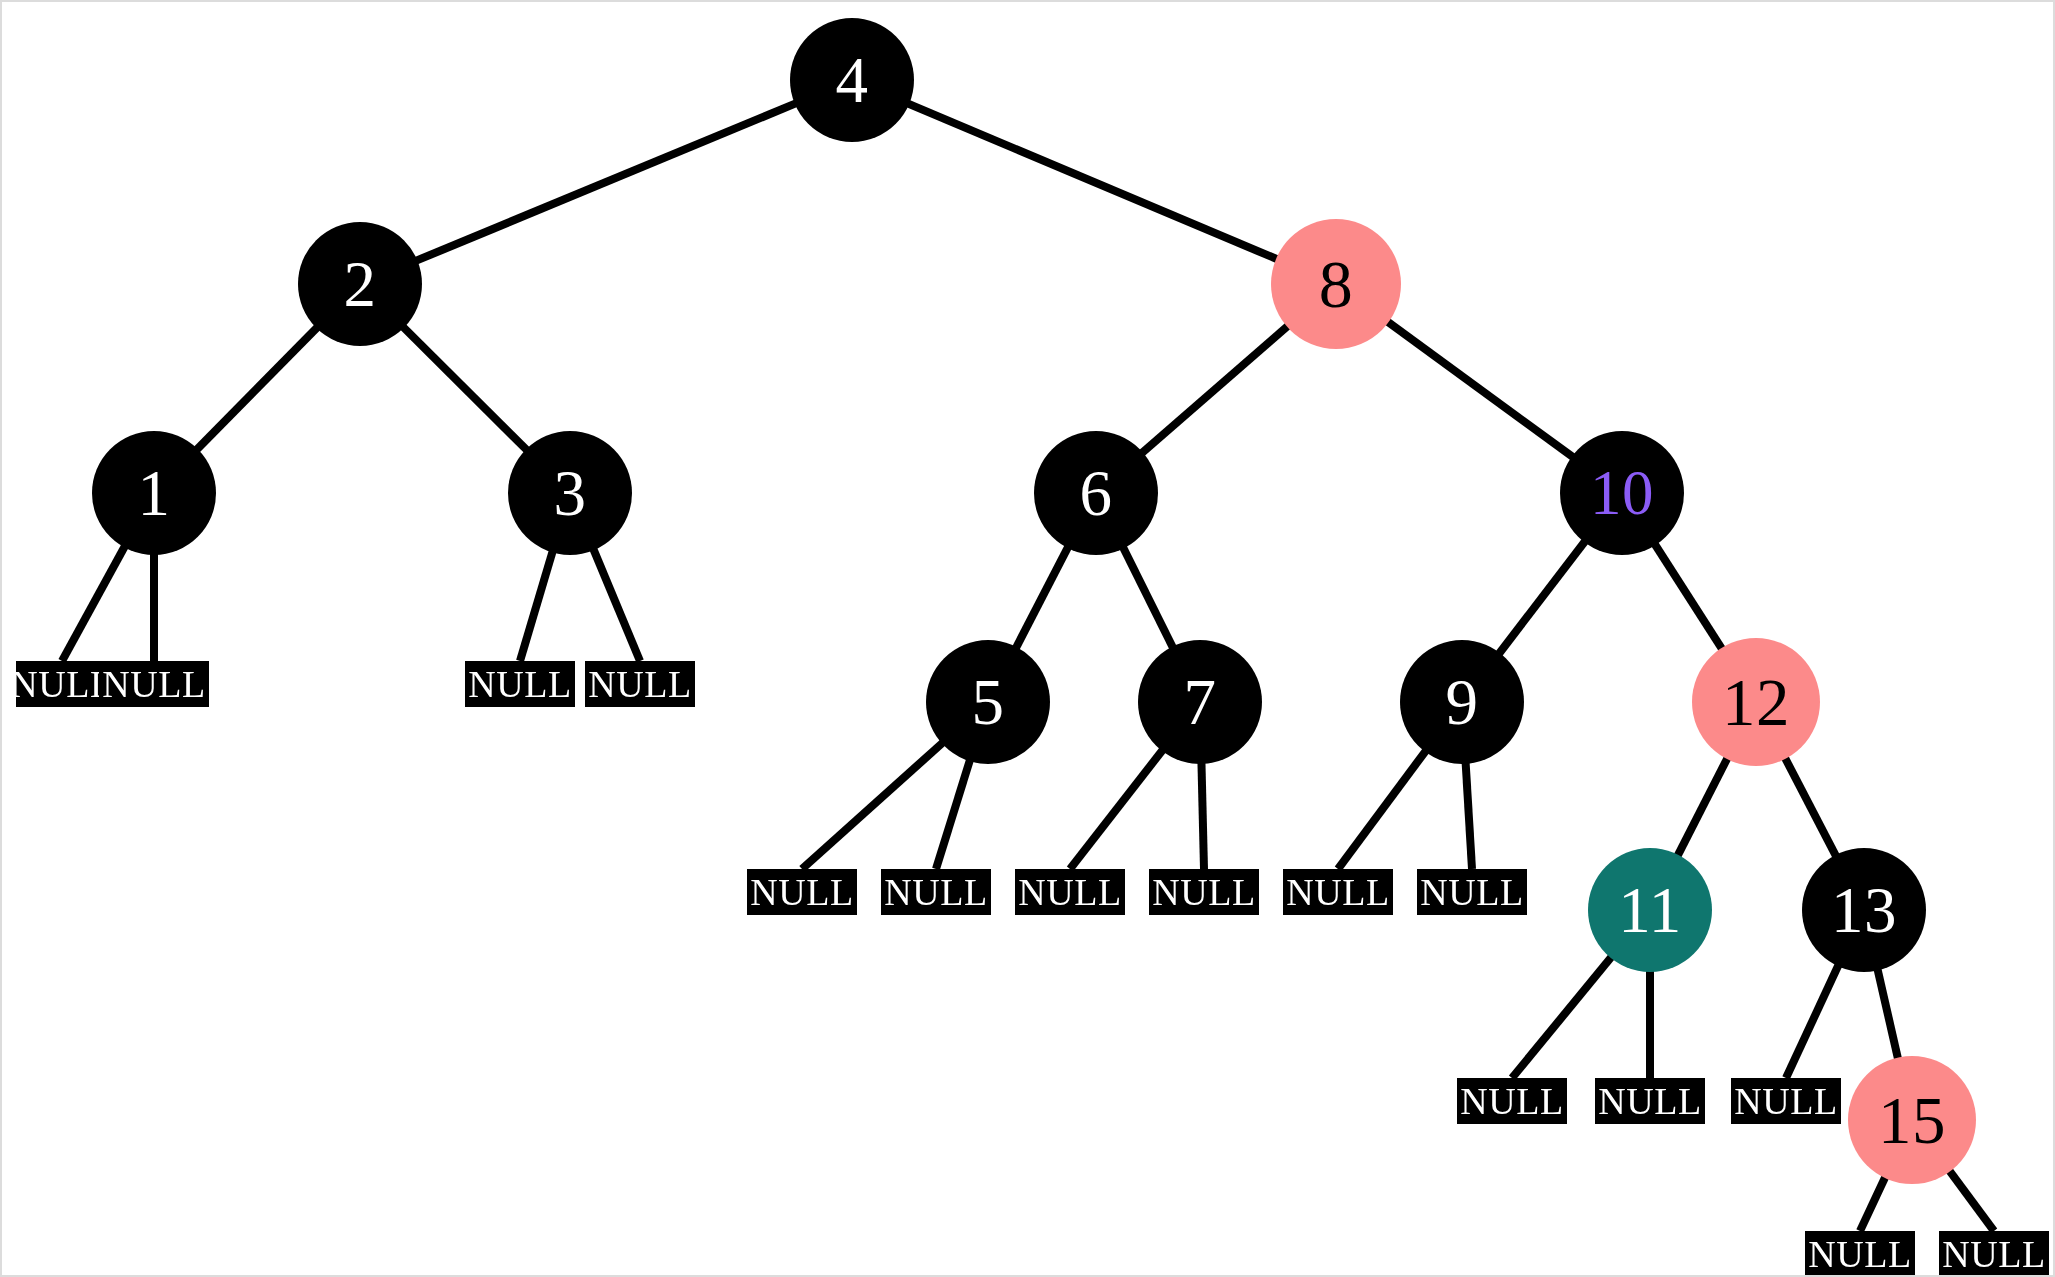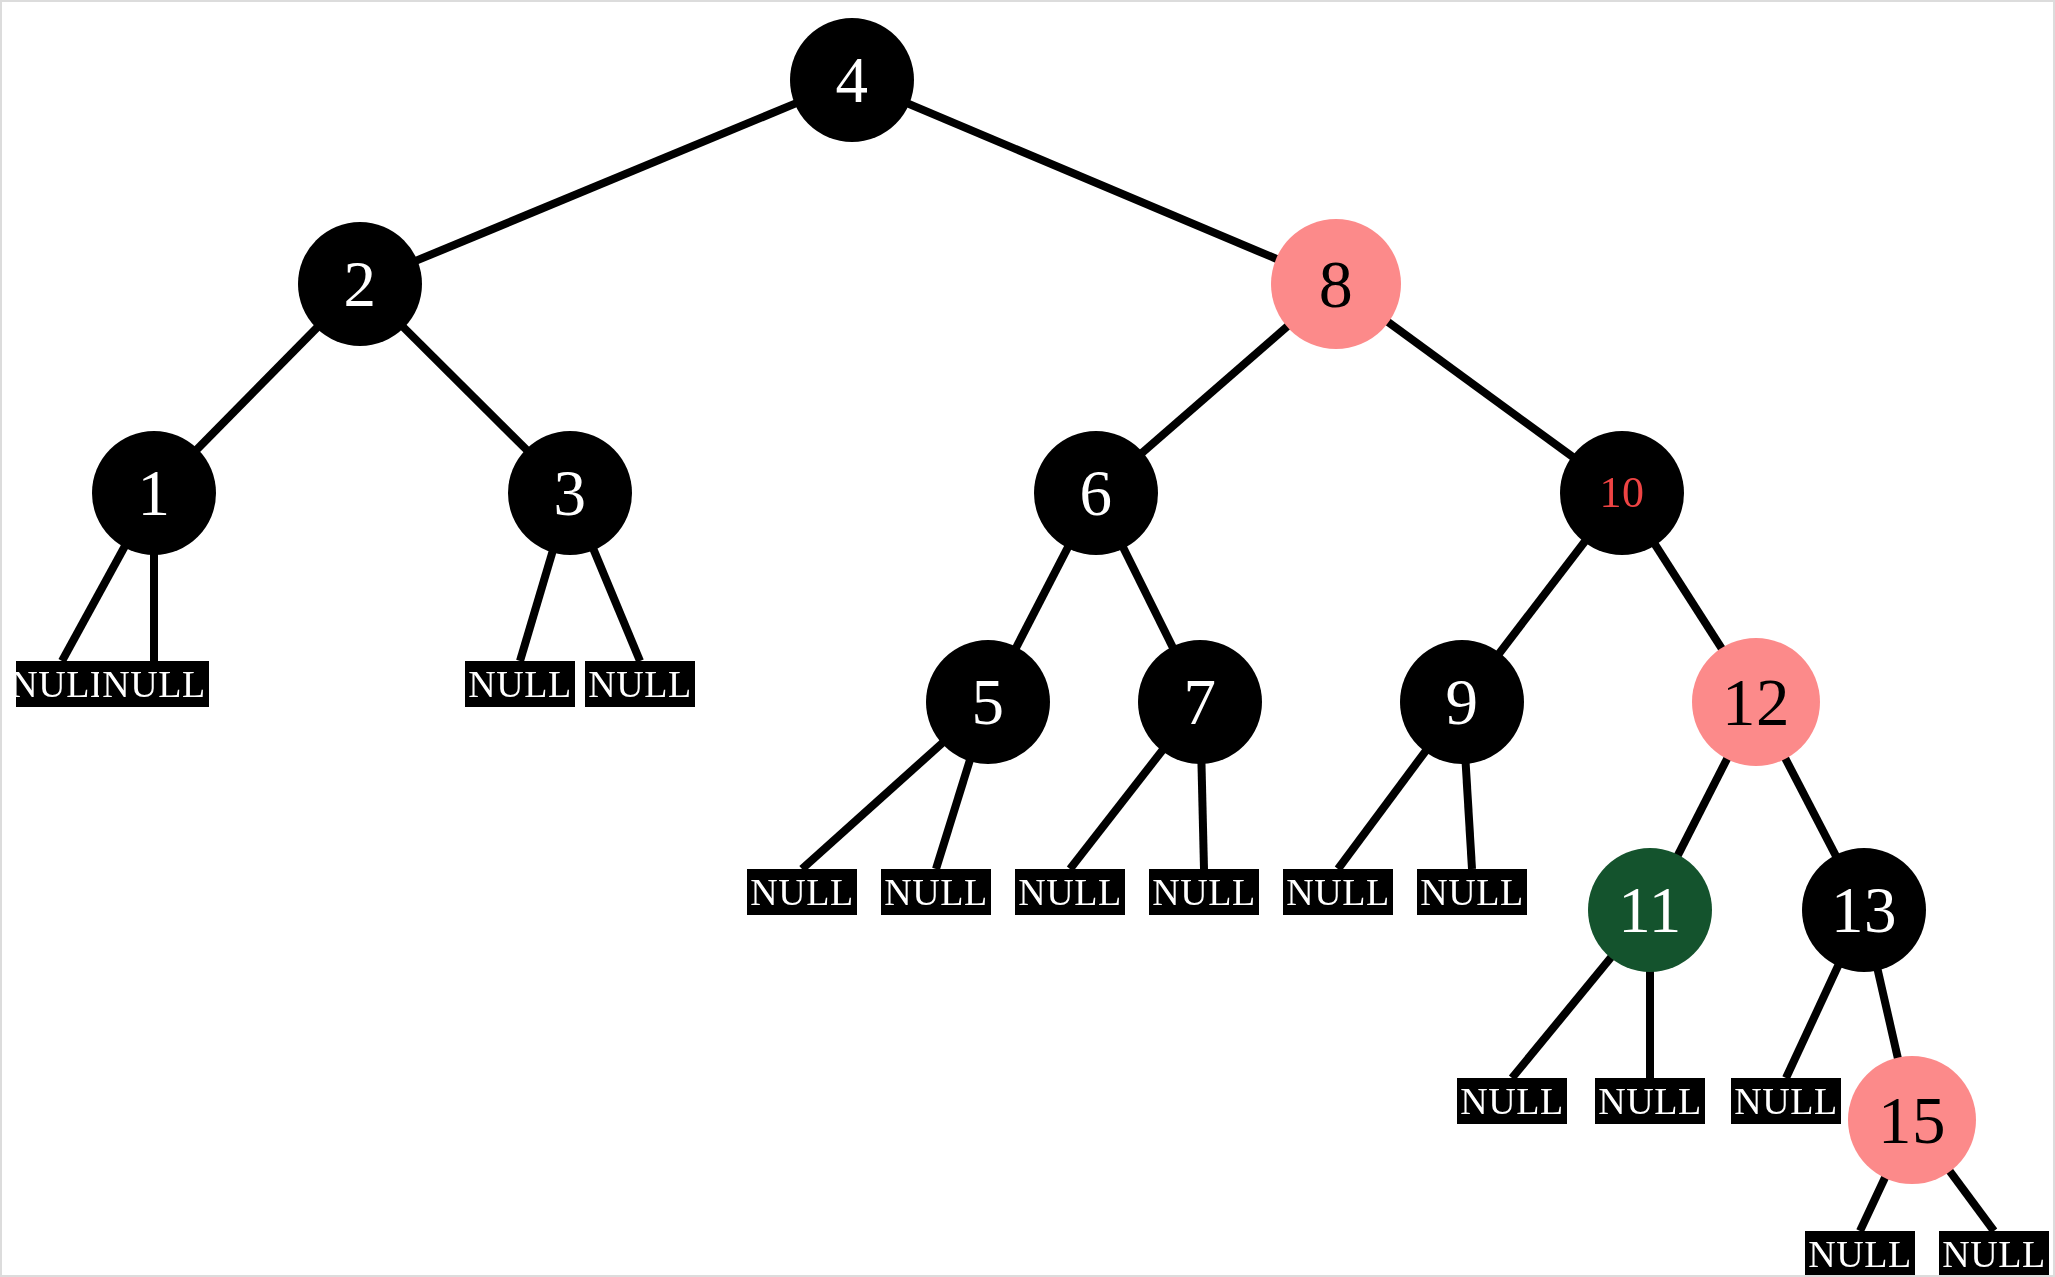--- a/index.html
+++ b/index.html
@@ -157,36 +157,36 @@
       </div>
       <div class="node node-black" title="1" style="left: 90px; top: 429px; width: 124px; height: 124px; background: rgb(0, 0, 0); color: rgb(255, 255, 255); font-size: 65px;">
         <span class="node-label">1</span>
       </div>
       <div class="node node-black" title="3" style="left: 506px; top: 429px; width: 124px; height: 124px; background: rgb(0, 0, 0); color: rgb(255, 255, 255); font-size: 65px;">
         <span class="node-label">3</span>
       </div>
       <div class="node node-black" title="6" style="left: 1032px; top: 429px; width: 124px; height: 124px; background: rgb(0, 0, 0); color: rgb(255, 255, 255); font-size: 65px;">
         <span class="node-label">6</span>
       </div>
-      <div class="node node-black" title="10" style="left: 1558px; top: 429px; width: 124px; height: 124px; background: rgb(0, 0, 0); color: #ef4444; font-size: 44px;">
+      <div class="node node-black" title="10" style="left: 1558px; top: 429px; width: 124px; height: 124px; background: rgb(0, 0, 0); color: #8b5cf6; font-size: 63px;">
         <span class="node-label">10</span>
       </div>
       <div class="node node-black" title="5" style="left: 924px; top: 638px; width: 124px; height: 124px; background: rgb(0, 0, 0); color: rgb(255, 255, 255); font-size: 65px;">
         <span class="node-label">5</span>
       </div>
       <div class="node node-black" title="7" style="left: 1136px; top: 638px; width: 124px; height: 124px; background: rgb(0, 0, 0); color: rgb(255, 255, 255); font-size: 65px;">
         <span class="node-label">7</span>
       </div>
       <div class="node node-black" title="9" style="left: 1398px; top: 638px; width: 124px; height: 124px; background: rgb(0, 0, 0); color: rgb(255, 255, 255); font-size: 65px;">
         <span class="node-label">9</span>
       </div>
       <div class="node node-red" title="12" style="left: 1690px; top: 636px; width: 128px; height: 128px; background: rgb(252, 138, 138); color: rgb(0, 0, 0); font-size: 67px;">
         <span class="node-label">12</span>
       </div>
-      <div class="node node-black" title="11" style="left: 1586px; top: 846px; width: 124px; height: 124px; background: #14532d; color: rgb(255, 255, 255); font-size: 65px;">
+      <div class="node node-black" title="11" style="left: 1586px; top: 846px; width: 124px; height: 124px; background: #0f766e; color: rgb(255, 255, 255); font-size: 65px;">
         <span class="node-label">11</span>
       </div>
       <div class="node node-black" title="13" style="left: 1800px; top: 846px; width: 124px; height: 124px; background: rgb(0, 0, 0); color: rgb(255, 255, 255); font-size: 65px;">
         <span class="node-label">13</span>
       </div>
       <div class="node node-red" title="14" style="left: 1846px; top: 1054px; width: 128px; height: 128px; background: rgb(252, 138, 138); color: rgb(0, 0, 0); font-size: 67px;">
         <span class="node-label">15</span>
       </div>
     </div>
 </div>

